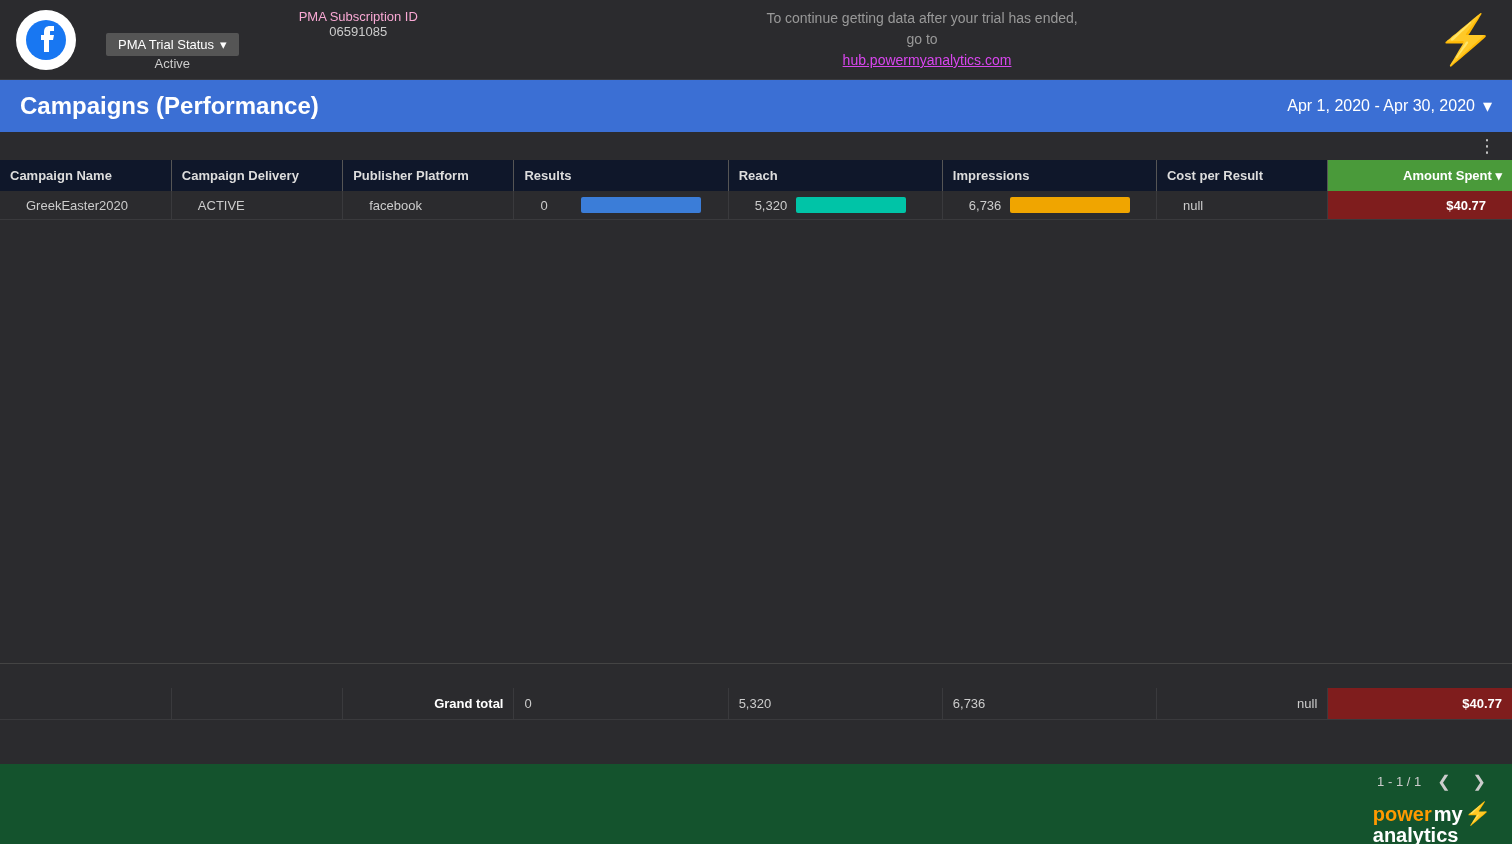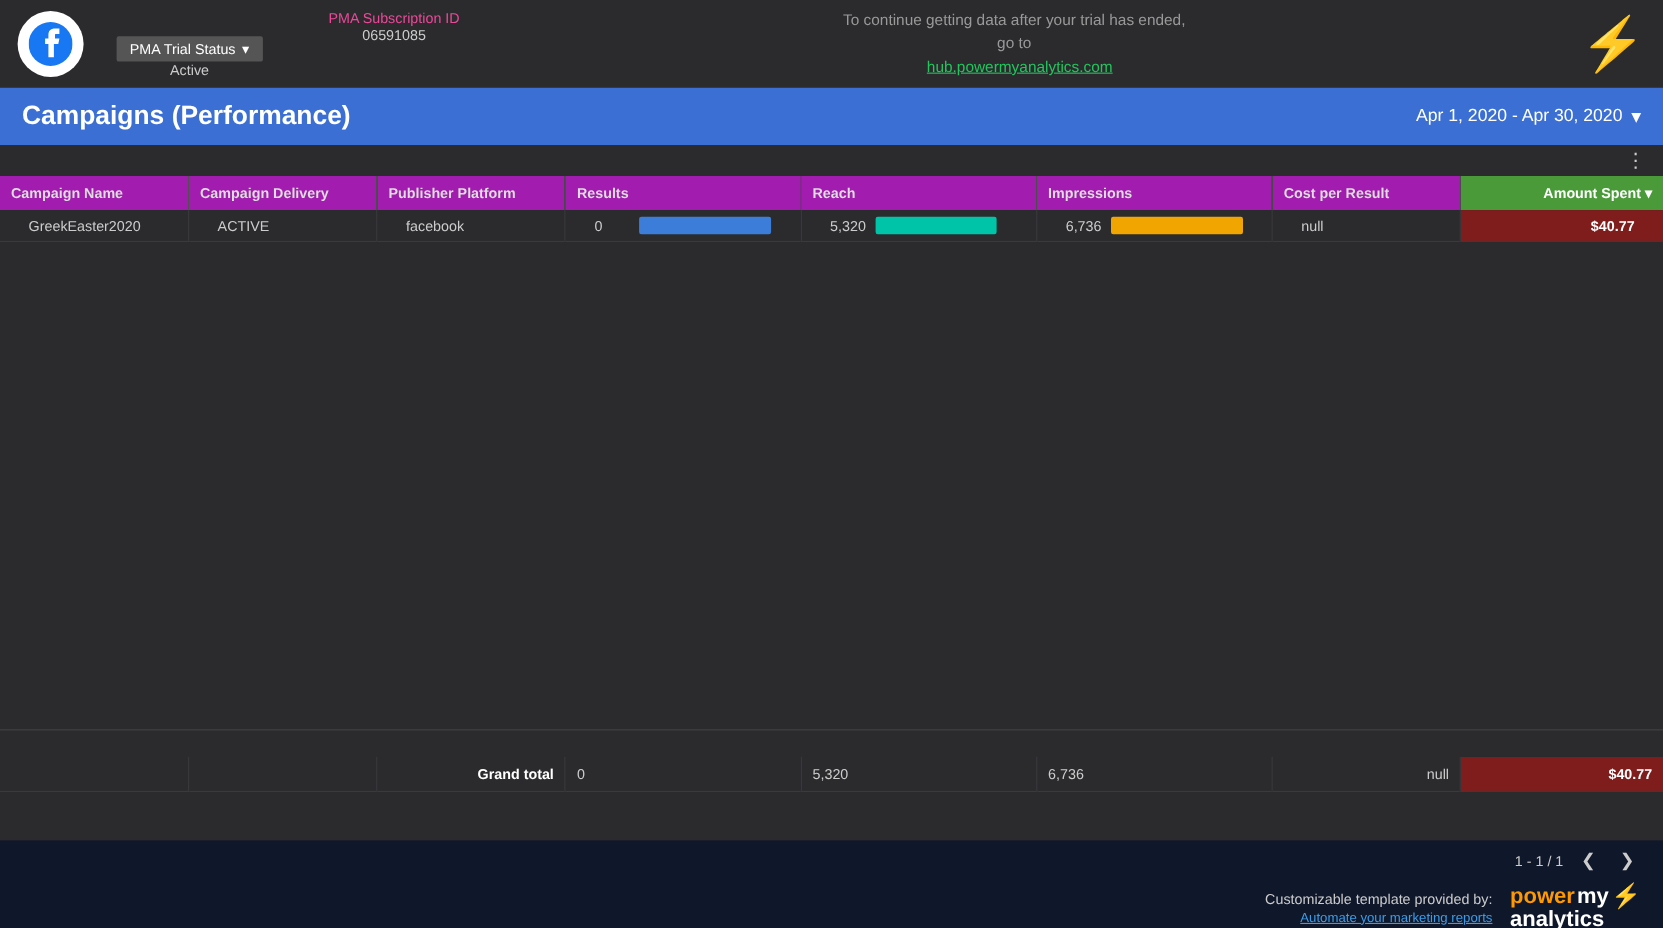--- a/index.html
+++ b/index.html
@@ -55,35 +55,35 @@
       align-items: flex-start;
       padding: 0 10px;
     }
     .header-col {
       display: flex;
       flex-direction: column;
       align-items: center;
     }
     .header-col-label {
       font-size: 13px;
-      color: #ec4899;
+      color: #f9a8d4;
     }
     .header-col-value {
       font-size: 13px;
       color: #ccc;
     }
     .header-notice {
       flex: 1;
       text-align: center;
       font-size: 14px;
       color: #999;
       line-height: 1.5;
     }
     .header-notice a {
-      color: #22c55e;
+      color: #d946ef;
       text-decoration: underline;
       padding-left: 10px;
     }
     .header-spacer { flex: 1; }
     .lightning-icon {
       font-size: 48px;
       color: #fff;
       margin-left: 20px;
     }
 
@@ -132,21 +132,21 @@
     
     .table-container {
       width: 100%;
     }
     table {
       width: 100%;
       border-collapse: collapse;
       table-layout: fixed;
     }
     thead tr {
-      background: #a21caf;
+      background: #0f172a;
     }
     thead th {
       text-align: left;
       padding: 8px 10px;
       font-size: 13px;
       color: #ddd;
       font-weight: bold;
       border-right: 1px solid #555;
       white-space: nowrap;
       overflow: hidden;
@@ -207,21 +207,21 @@
       display: inline-block;
     }
 
     
     .footer {
       position: absolute;
       bottom: 0;
       left: 0;
       right: 0;
       height: 80px;
-      background: #0f172a;
+      background: #14532d;
       display: flex;
       flex-direction: column;
     }
     .pagination-row {
       display: flex;
       justify-content: flex-end;
       align-items: center;
       padding: 6px 20px;
       gap: 10px;
       color: #ccc;
@@ -428,24 +428,20 @@
     </table>
 </div>
 
 <div class="footer">
   <div class="pagination-row">
     <span>1 - 1 / 1</span>
     <button class="pagination-btn">❮</button>
     <button class="pagination-btn">❯</button>
   </div>
   <div class="branding-row">
-    <div style="display:flex; flex-direction:column; align-items:flex-end; gap:2px;">
-      <span class="branding-text">Customizable template provided by:</span>
-      <a href="#" class="branding-automate">Automate your marketing reports</a>
-    </div>
     <div class="powermyanalytics-logo">
       <div style="display:flex; flex-direction:column; align-items:flex-start; line-height:1;">
         <div style="display:flex; align-items:center; gap:2px;">
           <span class="pma-word-power">power</span>
           <span class="pma-word-my">my</span>
           <span class="pma-lightning-small">⚡</span>
         </div>
         <span class="pma-word-analytics">analytics</span>
       </div>
     </div>

